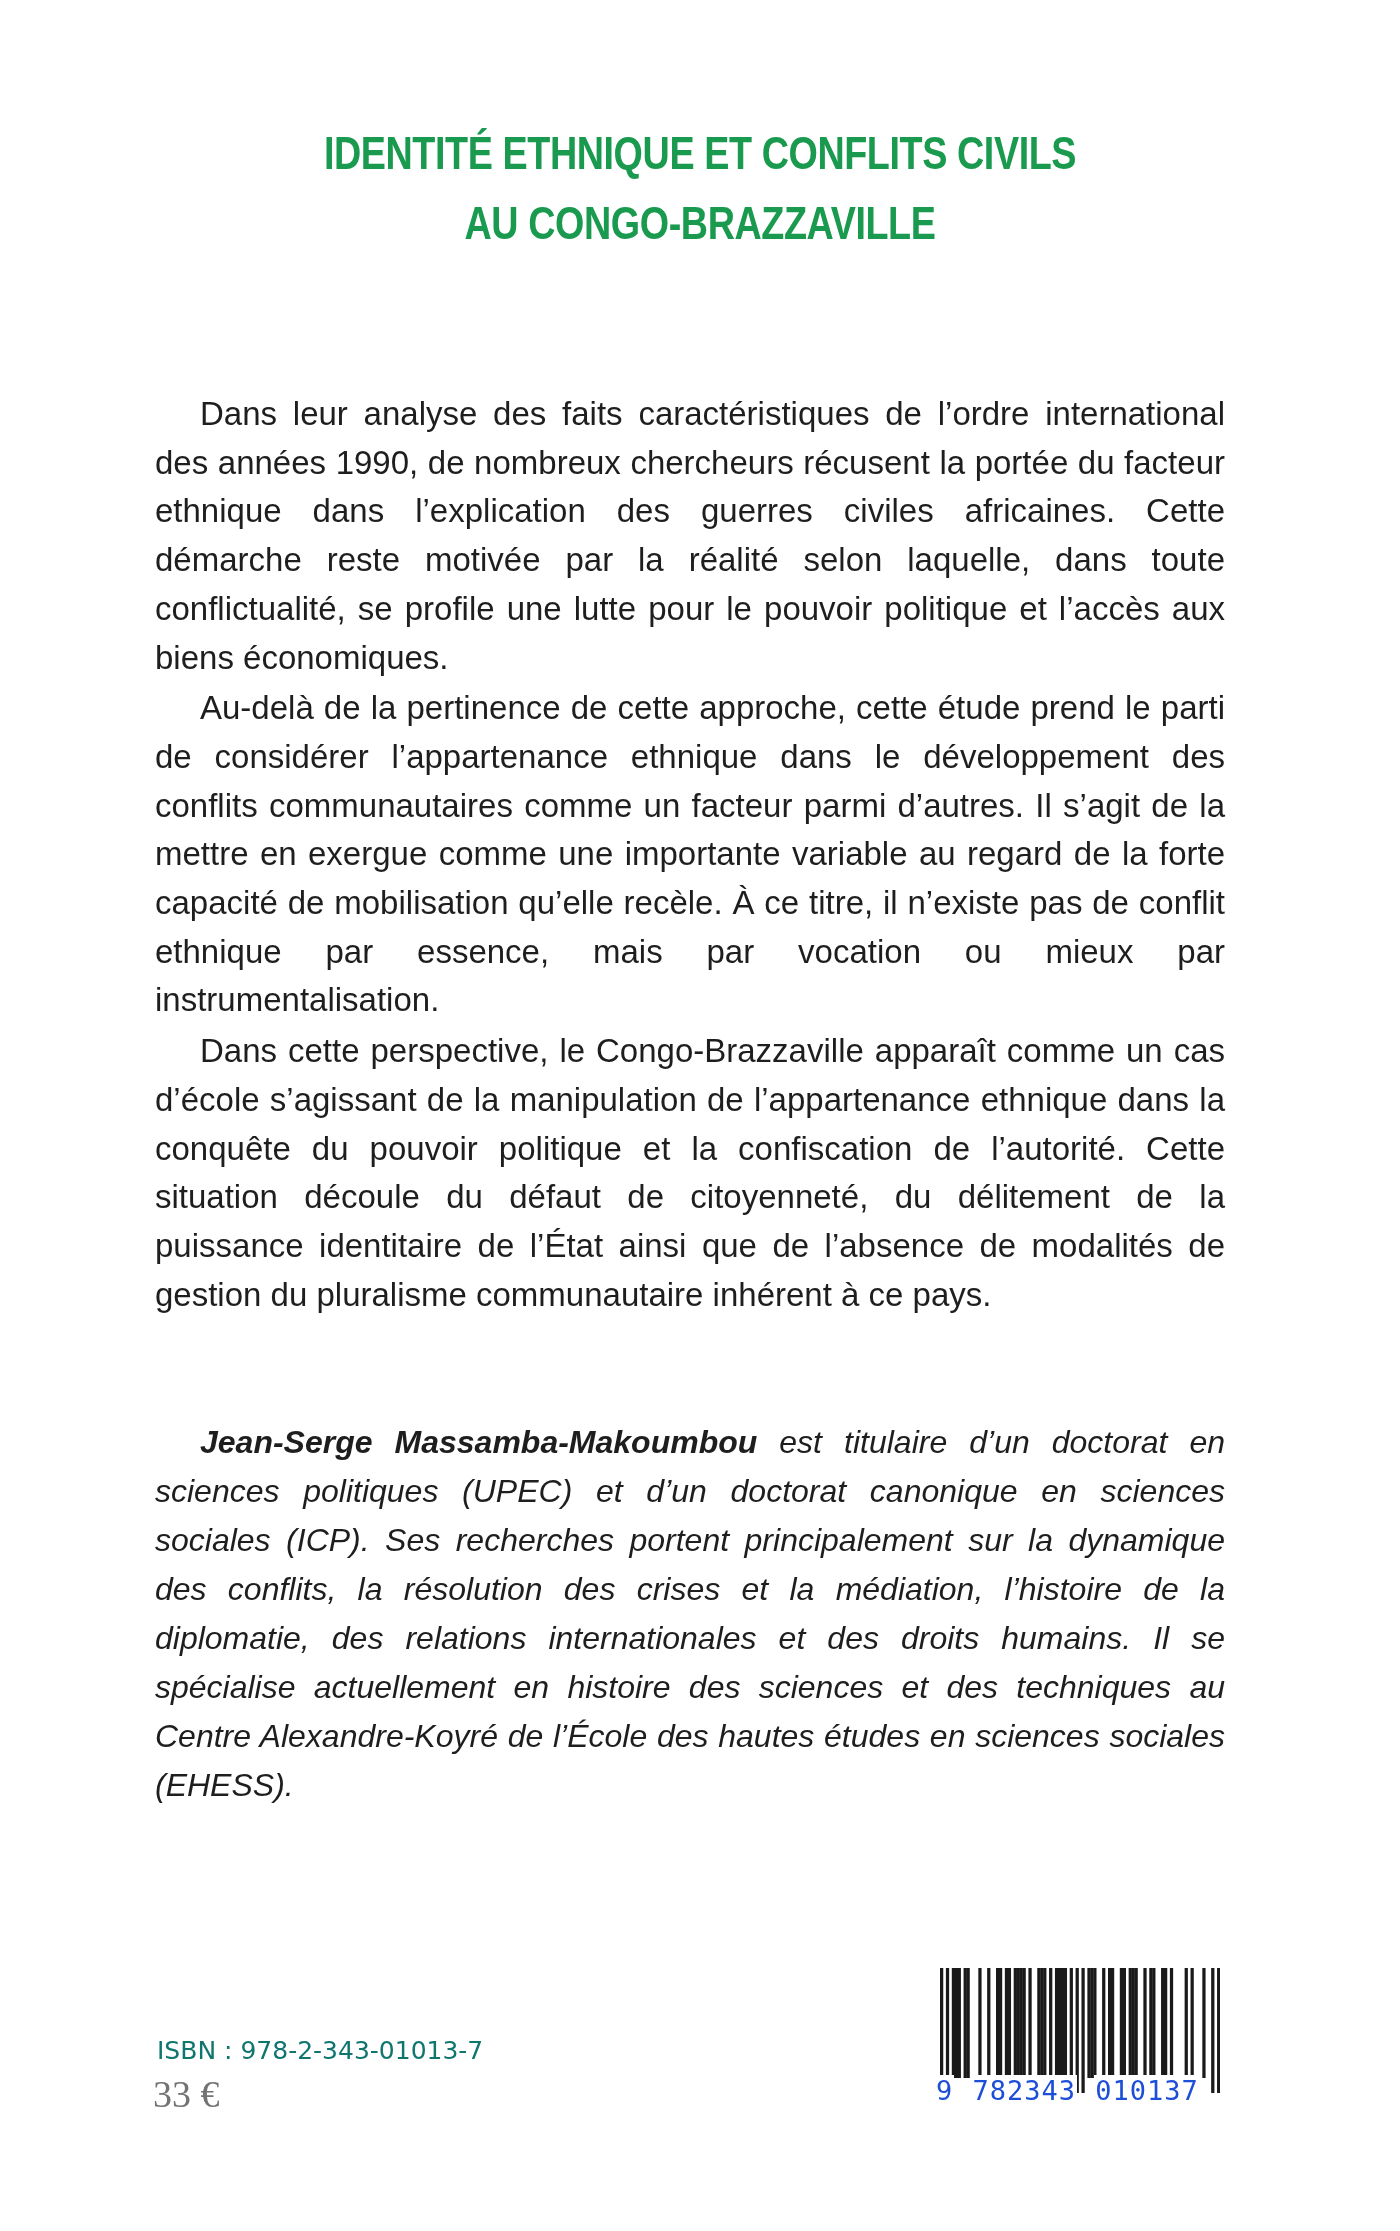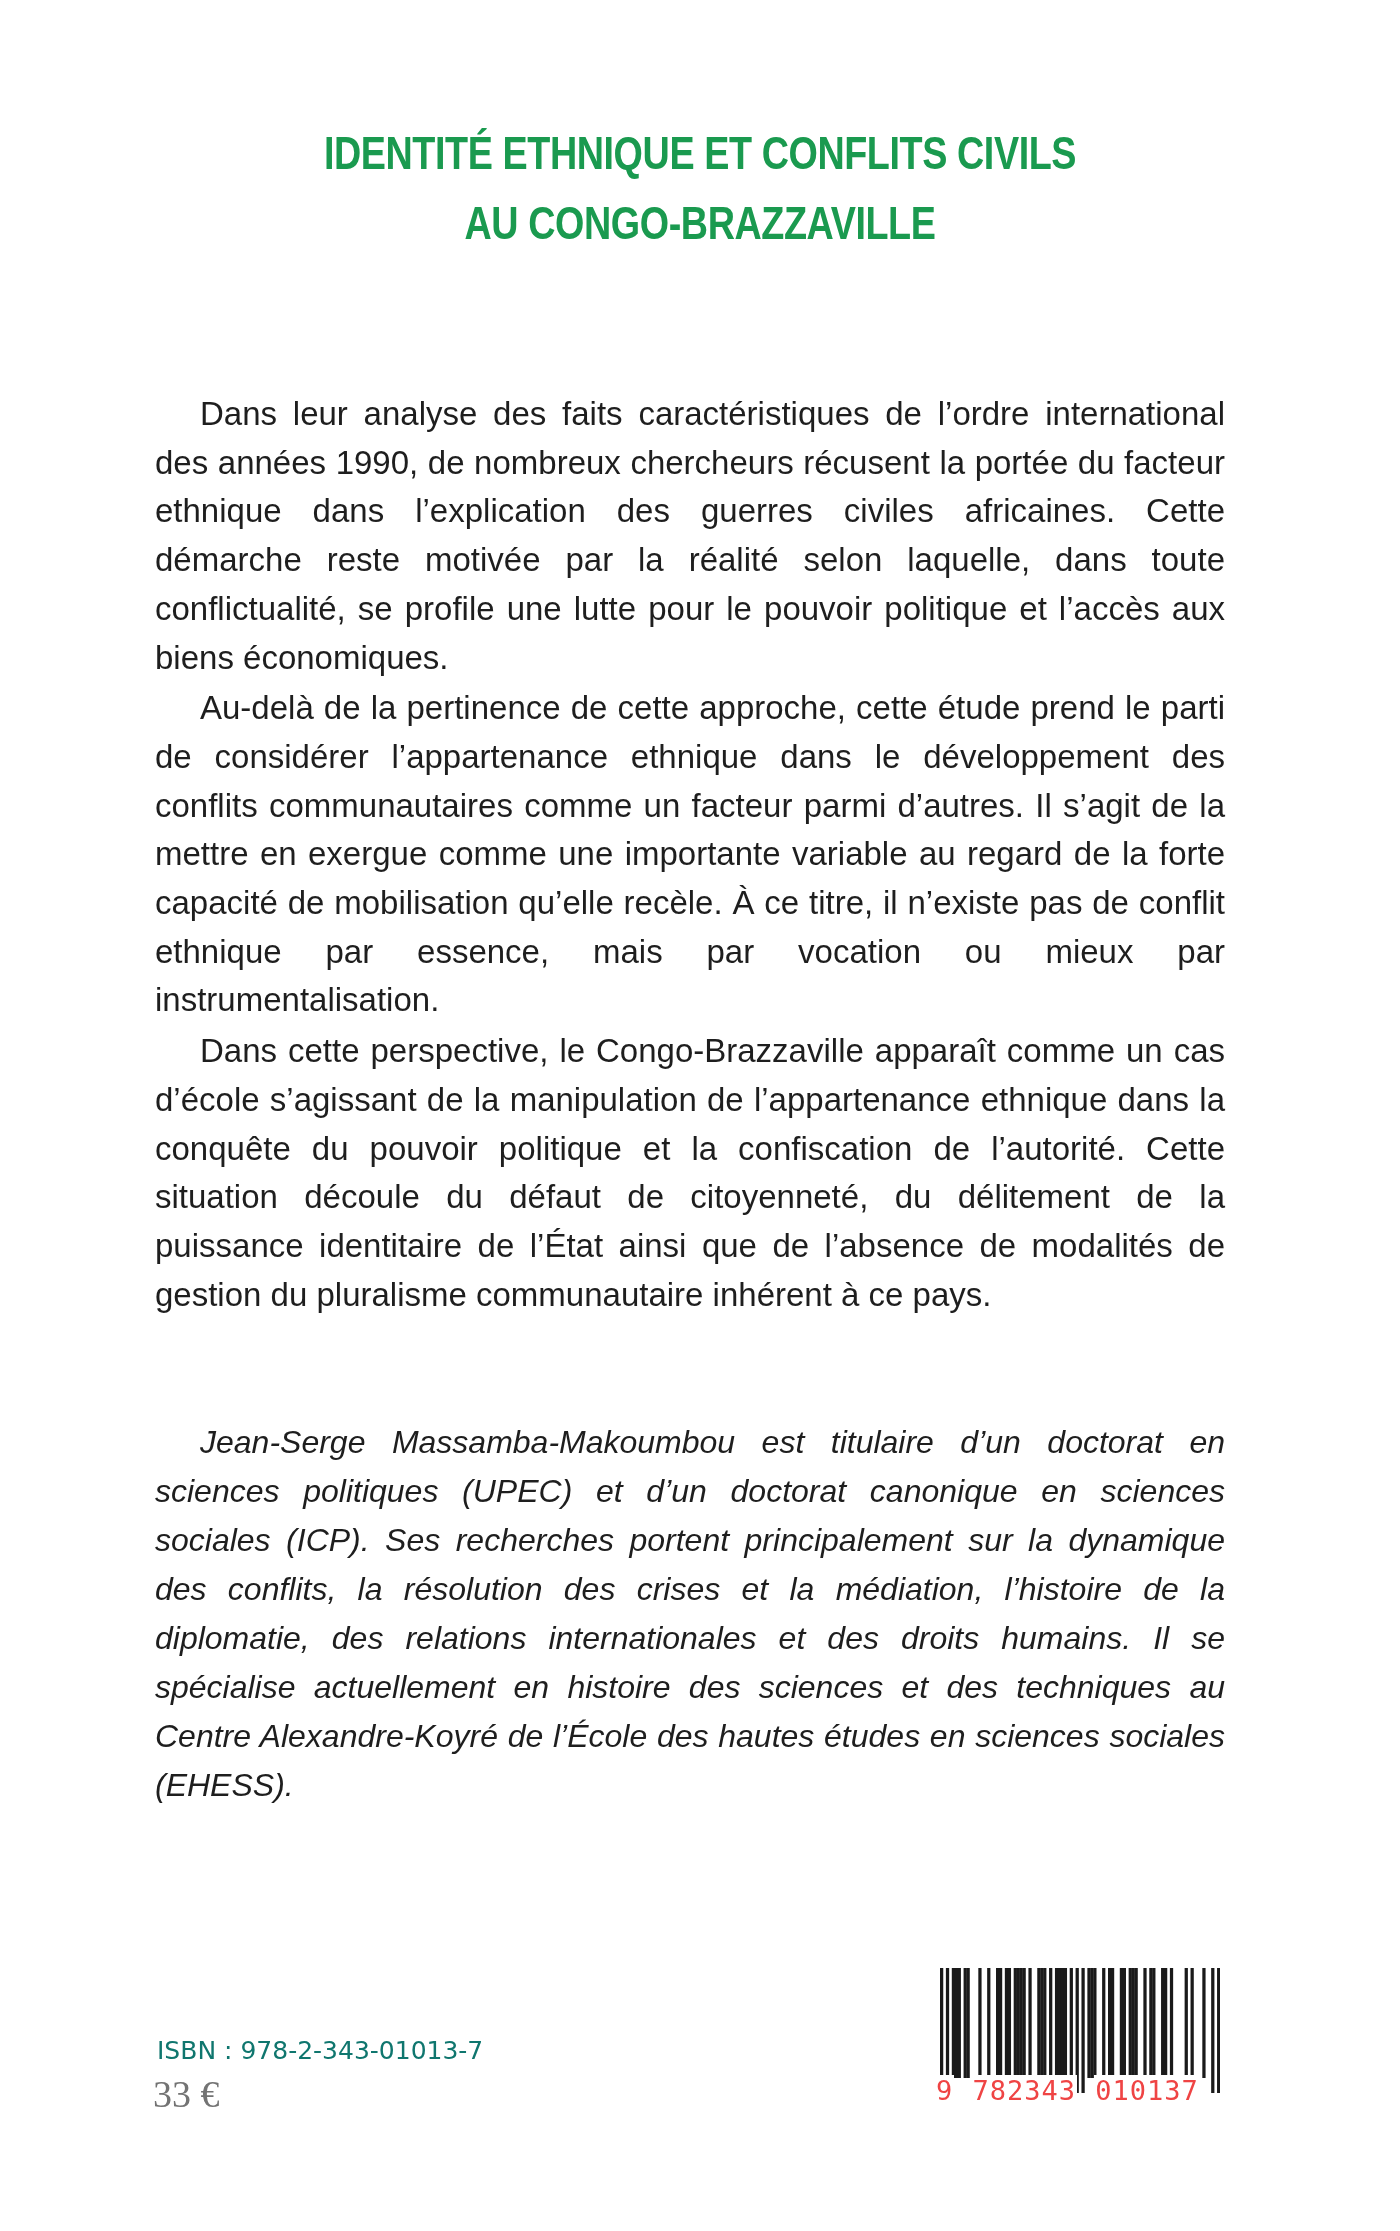--- a/index.html
+++ b/index.html
@@ -17,33 +17,33 @@
     font-family: Liberation Sans, sans-serif; font-size: 33px; line-height: 48.7px;
     text-align: justify;
   }
   .body-text p { margin: 0 0 2px 0; text-indent: 45px; }
   .bio {
     position: absolute; left: 155px; top: 1418px; width: 1070px;
     font-family: "Liberation Sans", sans-serif; font-size: 32px; line-height: 49px;
     font-style: italic; text-align: justify;
   }
   .bio p { margin: 0; text-indent: 45px; }
-  .bio b { font-weight: normal; }
+  .bio b { font-weight: bold; }
   .isbn {
     position: absolute; left: 157px; top: 2036px;
     font-family: "DejaVu Sans", sans-serif; font-size: 25px; color: #0f766e;
   }
   .price {
     position: absolute; left: 153px; top: 2072px;
     font-family: "Liberation Serif", serif; font-size: 38px; color: #737373;
   }
   .barcode { position: absolute; left: 940px; top: 1968px; width: 280px; height: 135px; }
   .barcode-digits {
     position: absolute; left: 935px; top: 2075px; width: 290px;
-    font-family: "DejaVu Sans Mono", monospace; font-size: 27px; color: #ef4444;
+    font-family: "DejaVu Sans Mono", monospace; font-size: 27px; color: #1d4ed8;
     background: transparent; white-space: nowrap; letter-spacing: 1px;
   }
   .barcode-digits span { background: #fff; padding: 0 1px; }
 </style>
 </head>
 <body>
 
 <div class="title">
   <div>IDENTITÉ ETHNIQUE ET CONFLITS CIVILS</div>
   <div>AU CONGO-BRAZZAVILLE</div>

